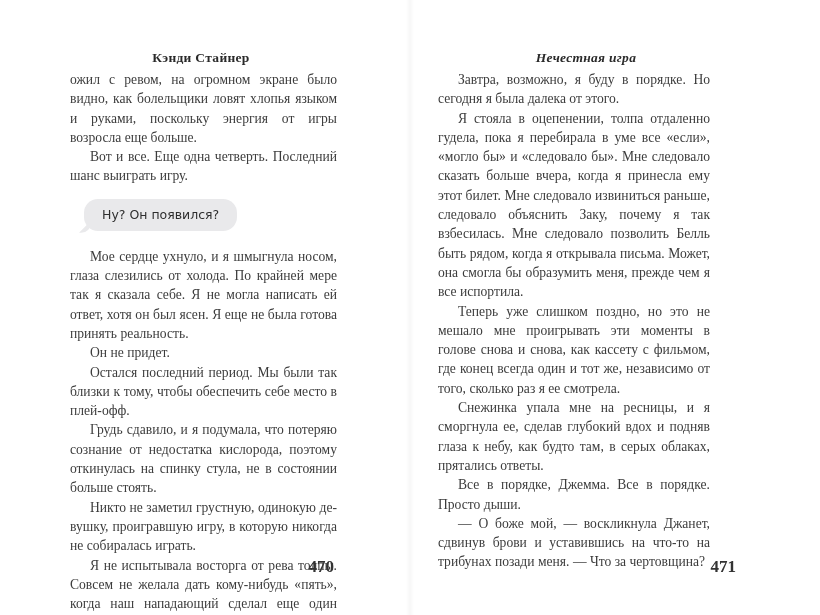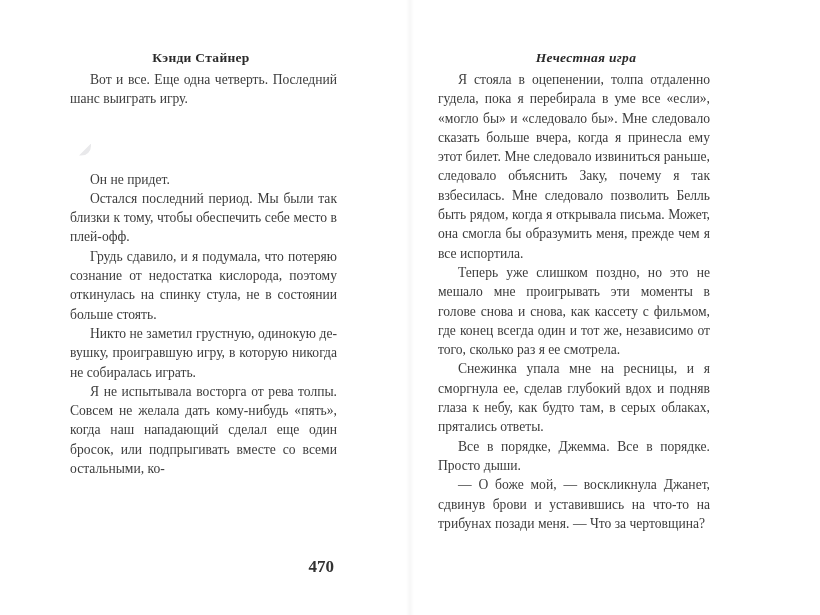--- a/index.html
+++ b/index.html
@@ -115,41 +115,46 @@
   </style>
 </head>
 <body>
 
 <div class="gutter"></div>
 
 <div class="page left">
   <div class="running-head">Кэнди Стайнер</div>
 
   <div class="text-block">
+    <p class="para noindent">ожил с ревом, на огромном экране было видно, как болельщики ловят хлопья языком и руками, поскольку энергия от игры возросла еще больше.</p>
     <p class="para">Вот и все. Еще одна четверть. Последний шанс выиграть игру.</p>
 
     <div class="bubble-wrap">
       <div class="bubble-tail" style="background: rgb(233, 233, 235);"></div>
+      <div class="bubble" style="background: rgb(233, 233, 235);">Ну? Он появился?</div>
     </div>
 
+    <p class="para">Мое сердце ухнуло, и я шмыгнула носом, глаза слезились от холода. По крайней мере так я сказала себе. Я не могла написать ей ответ, хотя он был ясен. Я еще не была готова принять реальность.</p>
     <p class="para italic">Он не придет.</p>
     <p class="para">Остался последний период. Мы были так близки к тому, чтобы обеспечить себе место в плей-офф.</p>
     <p class="para">Грудь сдавило, и я подумала, что потеряю со­знание от недостатка кислорода, поэтому отки­нулась на спинку стула, не в состоянии больше стоять.</p>
     <p class="para">Никто не заметил грустную, одинокую де­вушку, проигравшую игру, в которую никогда не собиралась играть.</p>
     <p class="para">Я не испытывала восторга от рева толпы. Со­всем не желала дать кому-нибудь «пять», когда наш нападающий сделал еще один бросок, или подпрыгивать вместе со всеми остальными, ко-</p>
   </div>
 
   <div class="folio">470</div>
 </div>
 
 <div class="page right">
   <div class="running-head">Нечестная игра</div>
 
   <div class="text-block">
+    <p class="para">Завтра, возможно, я буду в порядке. Но сего­дня я была далека от этого.</p>
     <p class="para">Я стояла в оцепенении, толпа отдаленно гу­дела, пока я перебирала в уме все «если», «могло бы» и «следовало бы». Мне следовало сказать больше вчера, когда я принесла ему этот билет. Мне следовало извиниться раньше, следовало объяснить Заку, почему я так взбесилась. Мне следовало позволить Белль быть рядом, когда я открывала письма. Может, она смогла бы обра­зумить меня, прежде чем я все испортила.</p>
     <p class="para">Теперь уже слишком поздно, но это не меша­ло мне проигрывать эти моменты в голове снова и снова, как кассету с фильмом, где конец всегда один и тот же, независимо от того, сколько раз я ее смотрела.</p>
     <p class="para">Снежинка упала мне на ресницы, и я сморгну­ла ее, сделав глубокий вдох и подняв глаза к небу, как будто там, в серых облаках, прятались ответы.</p>
     <p class="para italic">Все в порядке, Джемма. Все в порядке. Про­сто дыши.</p>
     <p class="para">— О боже мой, — воскликнула Джанет, сдви­нув брови и уставившись на что-то на трибунах позади меня. — Что за чертовщина?</p>
 
   </div>
 
+  <div class="folio">471</div>
 </div>
 
 </body></html>

